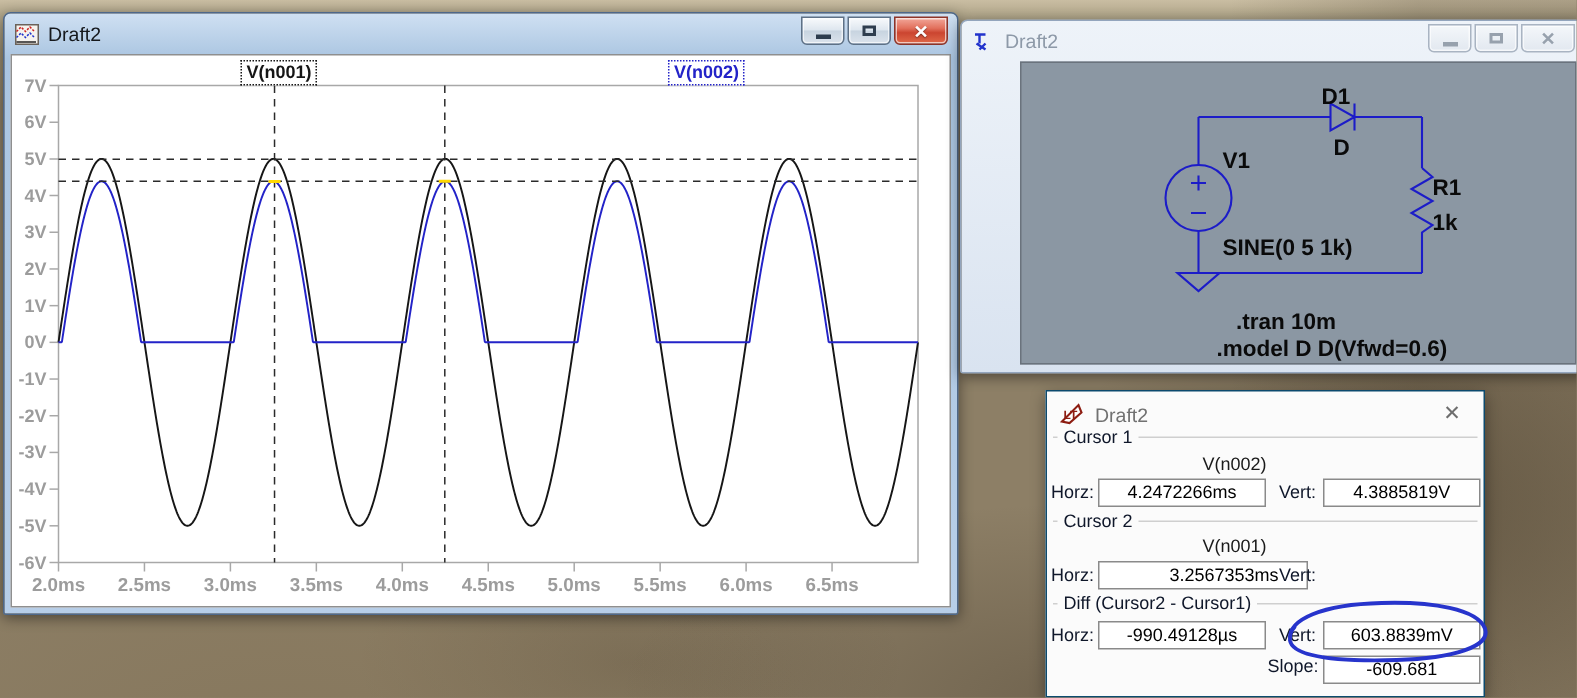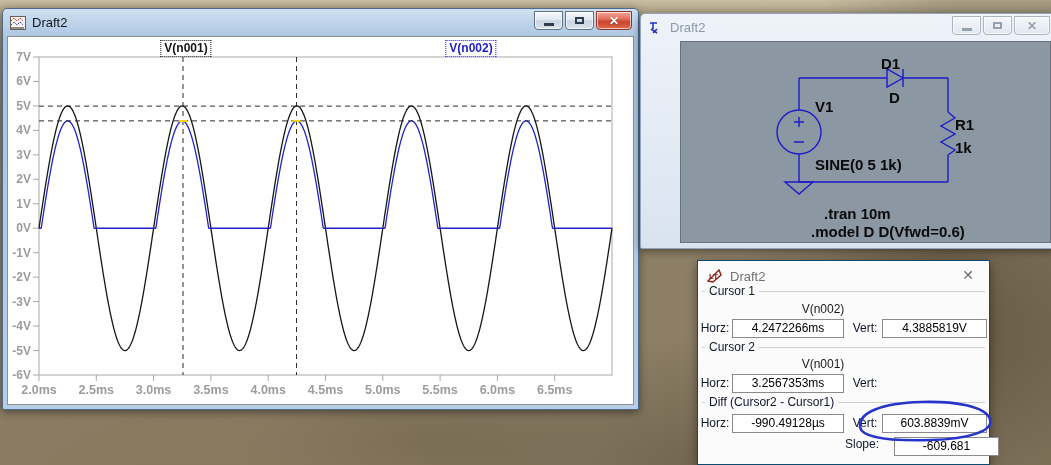--- a/index.html
+++ b/index.html
@@ -217,30 +217,30 @@
   <span class="dlg-label" style="left:2px;top:60px;">Horz:</span>
   <div class="dlg-field" style="left:34px;top:58px;width:110px;">4.2472266ms</div>
   <span class="dlg-label" style="left:152px;top:60px;">Vert:</span>
   <div class="dlg-field" style="left:184px;top:58px;width:103px;">4.3885819V</div>
 
   <div class="grp-rule" style="top:86px;">
     <span class="grp-label">Cursor 2</span>
   </div>
   <span class="trace-name" style="top:96px;">V(n001)</span>
   <span class="dlg-label" style="left:2px;top:115px;">Horz:</span>
-  <div class="dlg-field" style="left:34px;top:113px;width:110px;">3.2567353ms</div>
+  <div class="dlg-field" style="left:34px;top:113px;width:110px;padding-left:28px;">3.2567353ms</div>
   <span class="dlg-label" style="left:152px;top:115px;">Vert:</span>
 
   <div class="grp-rule" style="top:141px;text-align:center;">
     <span class="grp-label">Diff (Cursor2 - Cursor1)</span>
   </div>
   <span class="dlg-label" style="left:2px;top:155px;">Horz:</span>
   <div class="dlg-field" style="left:34px;top:153px;width:110px;">-990.49128µs</div>
   <span class="dlg-label" style="left:152px;top:155px;">Vert:</span>
   <div class="dlg-field" style="left:184px;top:153px;width:103px;">603.8839mV</div>
   <span class="dlg-label" style="left:2px;top:178px;margin-top:29px;">Freq:</span>
   <span class="dlg-label" style="left:146px;top:176px;width:36px;">Slope:</span>
-  <div class="dlg-field" style="left:184px;top:176px;width:103px;margin-left:12px;">-609.681</div>
+  <div class="dlg-field" style="left:184px;top:176px;width:103px;">-609.681</div>
 </div>
 
 <svg id="annotation-svg" width="160" height="50" viewBox="0 0 160 50">
   <path class="annot-path" d="M15 28 C14 15 36 5 76 4 C110 3 140 8 145 21 C149 33 124 41 86 42 C52 43 17 41 15 29 C14.5 25 16 22 18 20"></path>
 </svg>
 
 </body></html>

